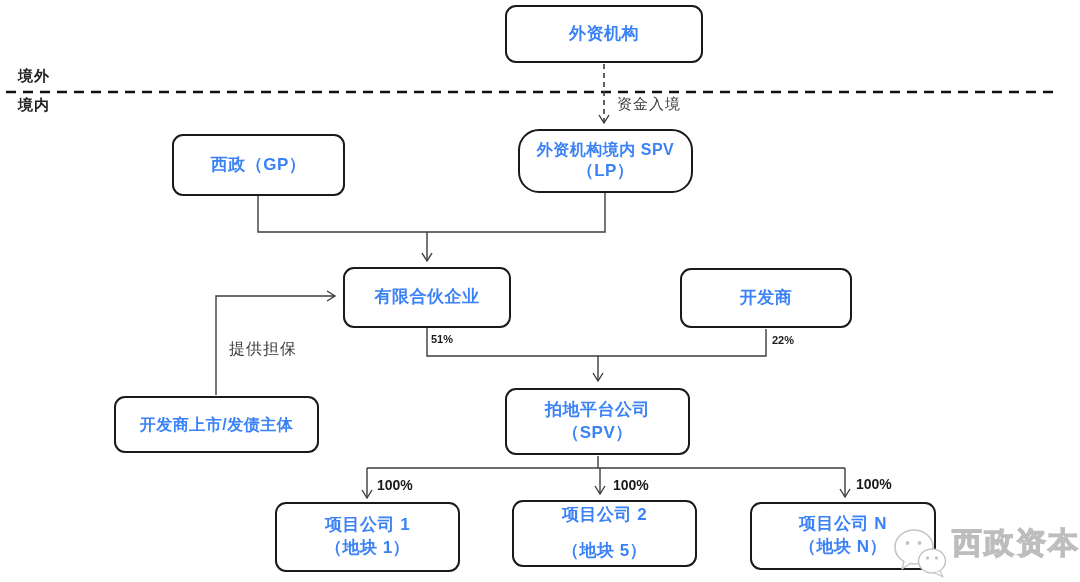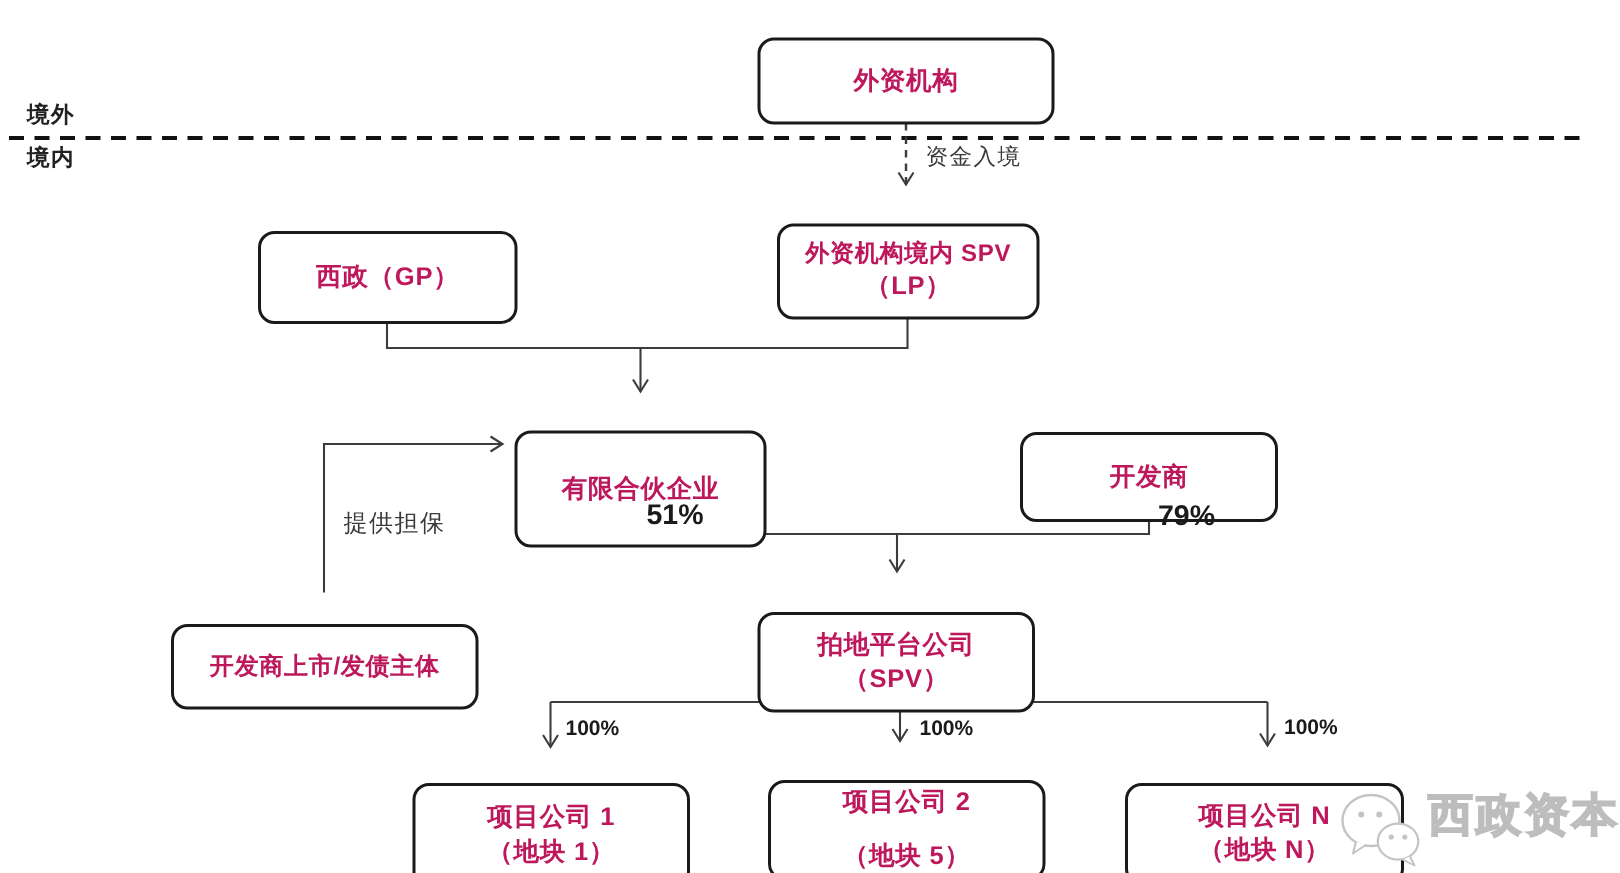--- a/index.html
+++ b/index.html
@@ -24,45 +24,44 @@
     background: #ffffff;
     border: 2.2px solid #1a1a1a;
     border-radius: 11px;
     display: flex;
     flex-direction: column;
     align-items: center;
     justify-content: center;
     text-align: center;
     font-weight: bold;
     font-size: 17px;
-    color: #be185d;
+    color: #3b82f6;
     line-height: 1.35;
     letter-spacing: 0.5px;
-    margin-top: 20px;
   }
   .node .l2 { font-size: 17px; }
   .region-label {
     position: absolute;
     z-index: 2;
     font-weight: bold;
     font-size: 15px;
     color: #222222;
     letter-spacing: 1px;
   }
   .edge-label {
     position: absolute;
     z-index: 2;
     font-size: 15px;
     color: #3a3a3a;
     letter-spacing: 1px;
   }
   .pct-label {
     position: absolute;
     z-index: 2;
-    font-size: 19px;
+    font-size: 11px;
     font-weight: 600;
     color: #1a1a1a;
     letter-spacing: 0;
   }
   .watermark {
     position: absolute;
     left: 890px; top: 523px;
     z-index: 3;
     display: flex;
     align-items: flex-start;
@@ -110,26 +109,26 @@
   <div class="region-label" style="left:18px; top:96px;">境内</div>
 
   <div class="node" style="left:505px; top:5px; width:198px; height:58px;">
     <span>外资机构</span>
   </div>
 
   <div class="node" style="left:172px; top:134px; width:173px; height:62px;">
     <span>西政（GP）</span>
   </div>
 
-  <div class="node" style="left:518px; top:129px; width:175px; height:64px; font-size:16px;">
+  <div class="node" style="left:518px; top:129px; width:175px; height:64px; font-size:16px;border-radius:21px;">
     <span>外资机构境内 SPV</span>
     <span class="l2">（LP）</span>
   </div>
 
-  <div class="node" style="left:343px; top:267px; width:168px; height:78px;">
+  <div class="node" style="left:343px; top:267px; width:168px; height:61px;">
     <span>有限合伙企业</span>
   </div>
 
   <div class="node" style="left:680px; top:268px; width:172px; height:60px;">
     <span>开发商</span>
   </div>
 
   <div class="node" style="left:114px; top:396px; width:205px; height:57px; font-size:16px;">
     <span>开发商上市/发债主体</span>
   </div>
@@ -150,21 +149,21 @@
   </div>
 
   <div class="node" style="left:750px; top:502px; width:186px; height:68px;">
     <span>项目公司 N</span>
     <span class="l2">（地块 N）</span>
   </div>
 
   <div class="edge-label" style="left:617px; top:95px;">资金入境</div>
   <div class="edge-label" style="left:229px; top:339px; font-size:16px;">提供担保</div>
   <div class="pct-label" style="left:431px; top:333px;">51%</div>
-  <div class="pct-label" style="left:772px; top:334px;">79%</div>
+  <div class="pct-label" style="left:772px; top:334px;">22%</div>
   <div class="pct-label" style="left:377px; top:477px; font-size:14px;">100%</div>
   <div class="pct-label" style="left:613px; top:477px; font-size:14px;">100%</div>
   <div class="pct-label" style="left:856px; top:476px; font-size:14px;">100%</div>
 
   <div class="watermark">
     <svg width="58" height="56" viewBox="0 0 58 56">
       <ellipse cx="24" cy="24" rx="19" ry="17" fill="#ffffff" stroke="#c4c4c4" stroke-width="1.6"></ellipse>
       <path d="M14,38 L12,46 L21,40" fill="#ffffff" stroke="#c4c4c4" stroke-width="1.4" stroke-linejoin="round"></path>
       <circle cx="17.5" cy="20" r="2" fill="#c4c4c4"></circle>
       <circle cx="29.5" cy="20" r="2" fill="#c4c4c4"></circle>

